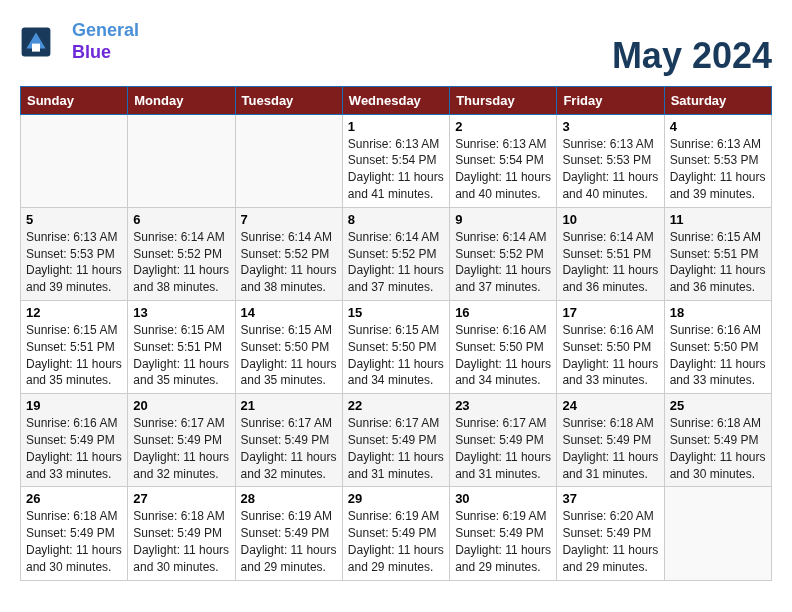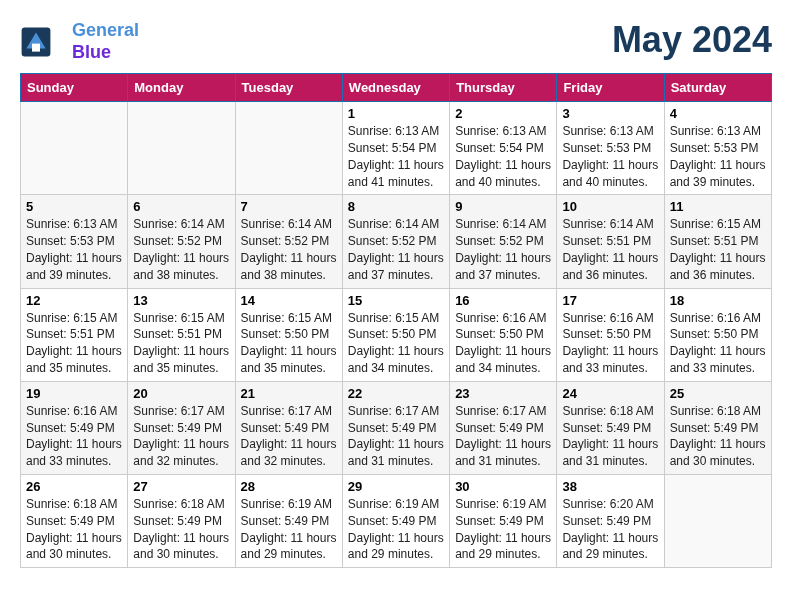--- a/index.html
+++ b/index.html
@@ -35,32 +35,33 @@
       height: 32px;
     }
     .title-block {
       text-align: right;
     }
     .month-title {
       font-size: 36px;
       font-weight: bold;
       color: #1a3a5c;
       line-height: 1.1;
+      margin-top: 16px;
     }
     .subtitle {
       font-size: 15px;
       color: #333;
     }
     table {
       width: 100%;
       border-collapse: collapse;
       font-size: 11px;
     }
     thead tr {
-      background-color: #be185d;
+      background-color: #7f1d1d;
       color: white;
     }
     thead th {
       padding: 6px 6px;
       text-align: left;
       font-size: 13px;
       font-weight: bold;
       border: 1px solid #1a6db5;
     }
     tbody tr {
@@ -341,21 +342,21 @@
 and 29 minutes.</div>
         </td>
         <td>
           <div class="day-num">30</div>
           <div class="day-info" style="white-space: pre-line;">Sunrise: 6:19 AM
 Sunset: 5:49 PM
 Daylight: 11 hours
 and 29 minutes.</div>
         </td>
         <td>
-          <div class="day-num">38</div>
+          <div class="day-num">37</div>
           <div class="day-info" style="white-space: pre-line;">Sunrise: 6:20 AM
 Sunset: 5:49 PM
 Daylight: 11 hours
 and 29 minutes.</div>
         </td>
         <td class="empty-cell"></td>
       </tr>
     </tbody>
 </table>
 

